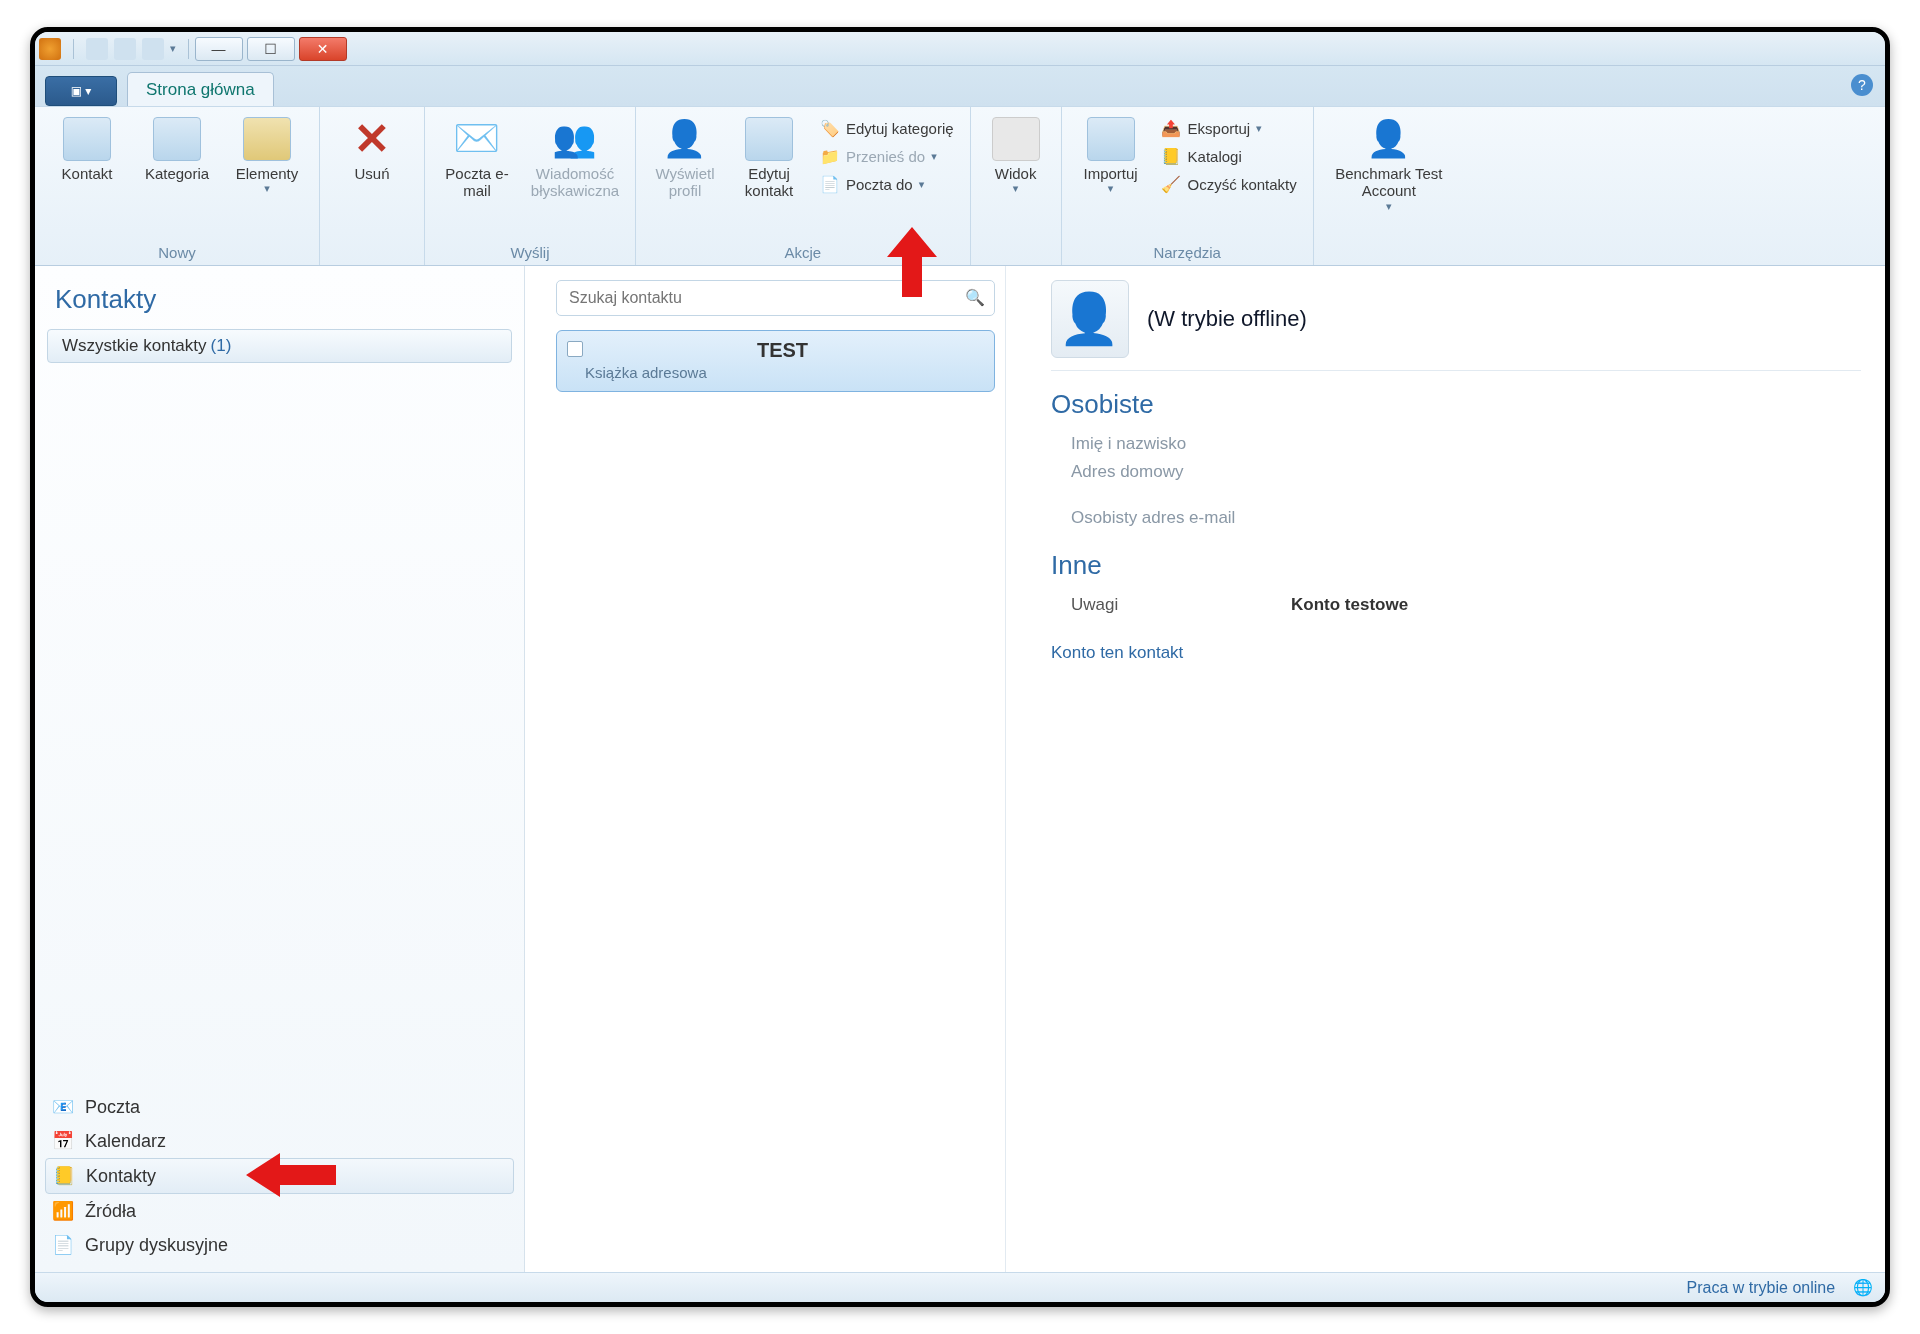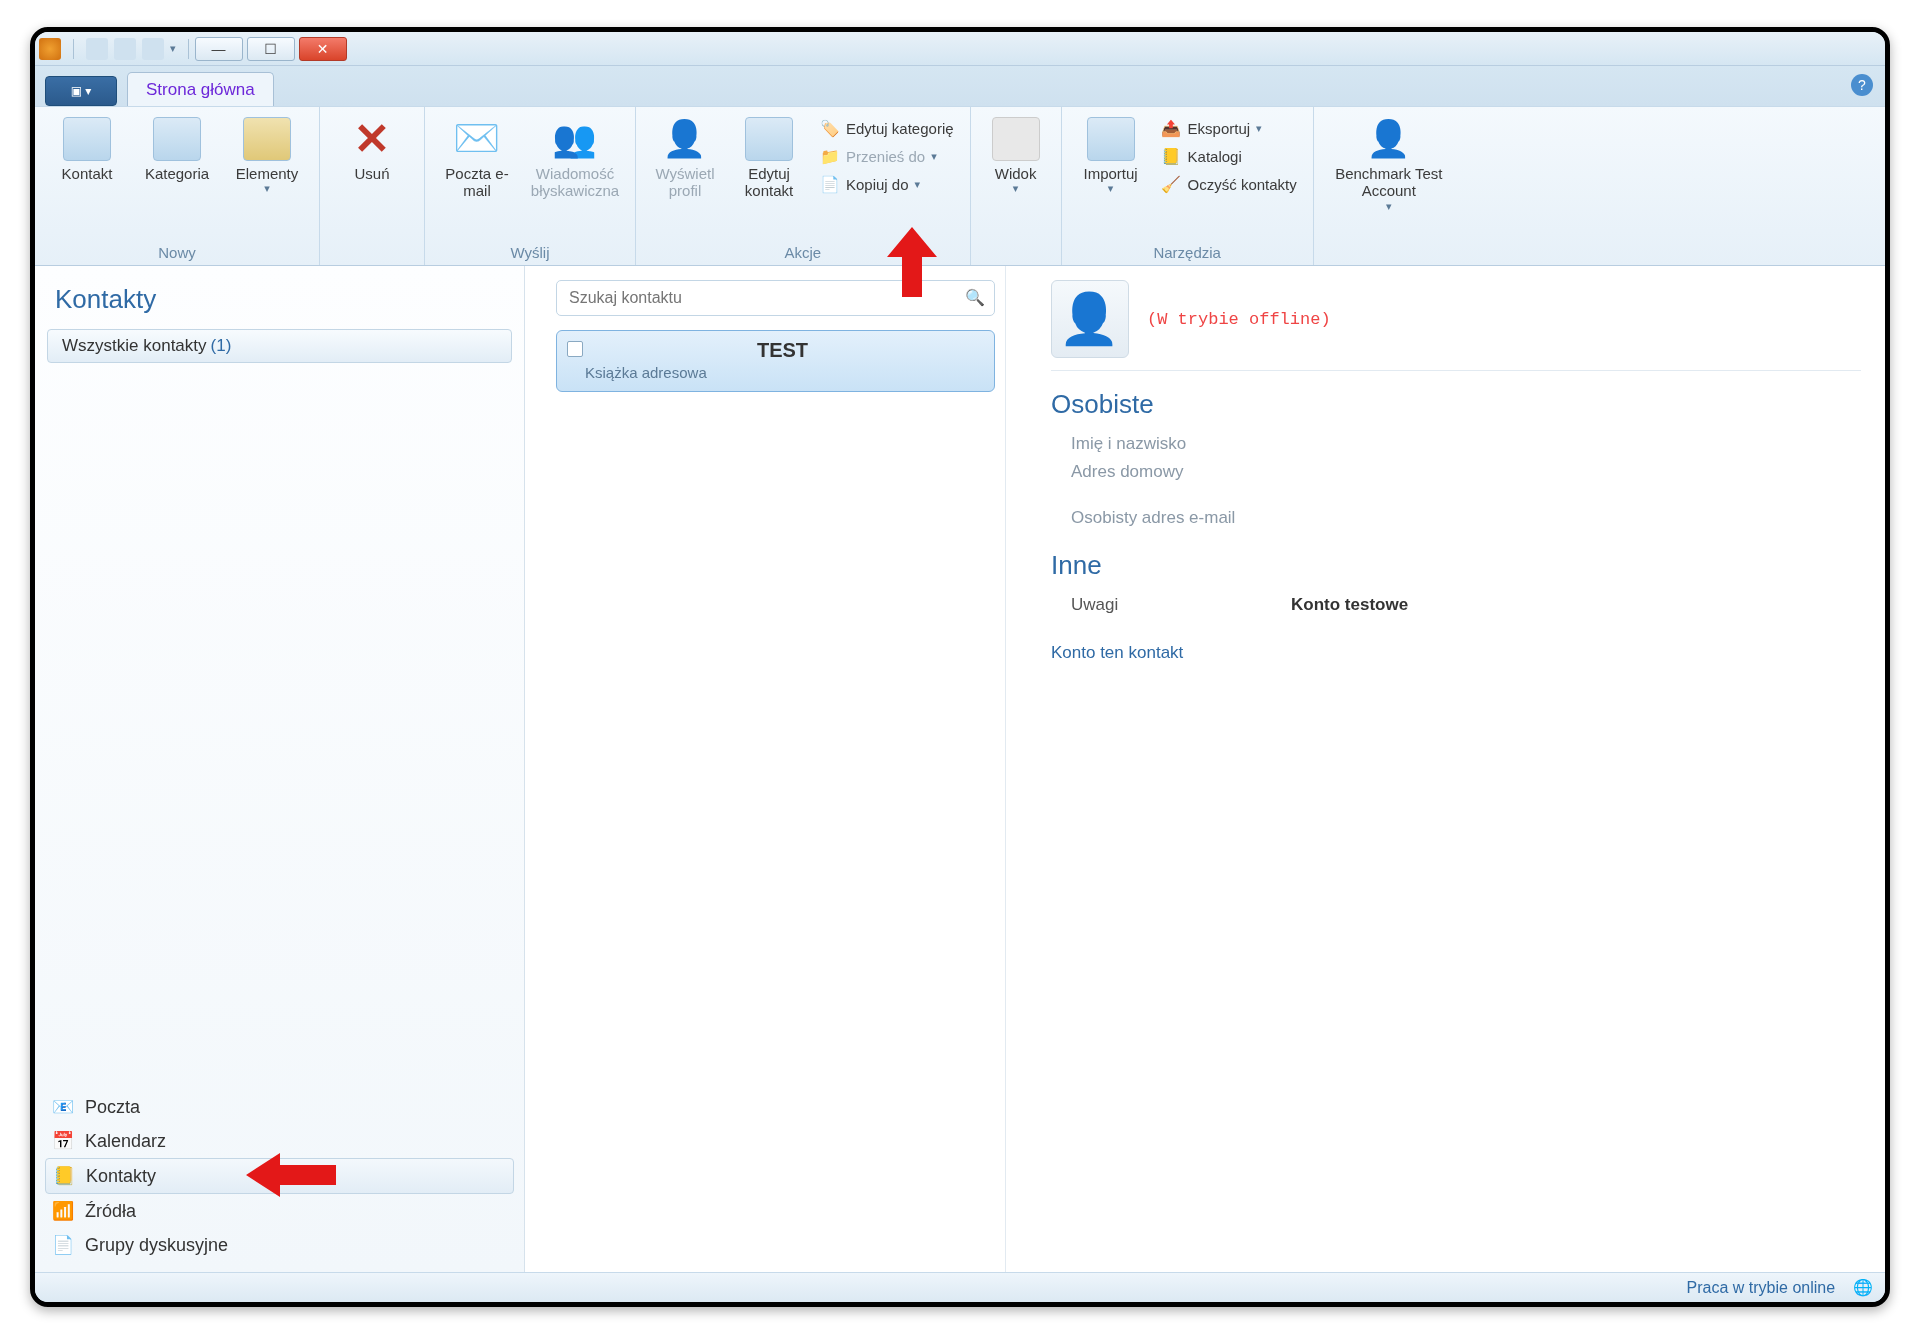--- a/index.html
+++ b/index.html
@@ -13,21 +13,21 @@
 .titlebar .qat .ico { width: 22px; height: 22px; background: #a8c8e0; border-radius: 3px; display: inline-block; }
 .titlebar .sep { width: 1px; height: 20px; background: #aac2d6; margin: 0 6px; }
 .titlebar .title-text { margin-left: 6px; font-weight: 400; flex: 1; }
 .winbtns { display: flex; gap: 4px; }
 .winbtn { width: 48px; height: 24px; border: 1px solid #9ab5cc; border-radius: 3px; background: linear-gradient(#f7fbff,#dce9f3); display: flex; align-items: center; justify-content: center; font-size: 14px; color: #444; }
 .winbtn.close { background: linear-gradient(#f37b6a,#d9442a); border-color: #b23a28; color: #fff; }
 
 
 .tabrow { height: 40px; display: flex; align-items: flex-end; padding-left: 10px; background: linear-gradient(#d5e6f2,#cfe1ef); position: relative; }
 .apptoggle { width: 72px; height: 30px; background: linear-gradient(#3a6ea5,#2b5a8c); border: 1px solid #1f4e7a; border-radius: 4px; margin-right: 10px; display: flex; align-items: center; justify-content: center; color: #fff; font-size: 12px; }
-.tab { height: 34px; padding: 0 18px; background: #eef5fb; border: 1px solid #a8c0d6; border-bottom: none; border-radius: 5px 5px 0 0; display: flex; align-items: center; font-size: 17px; color: #6d28d9; text-align: center; }
+.tab { height: 34px; padding: 0 18px; background: #eef5fb; border: 1px solid #a8c0d6; border-bottom: none; border-radius: 5px 5px 0 0; display: flex; align-items: center; font-size: 17px; color: #0f766e; text-align: center; }
 .helpico { position: absolute; right: 12px; top: 8px; width: 22px; height: 22px; border-radius: 50%; background: #4a8ecf; color: #fff; font-size: 14px; display: flex; align-items: center; justify-content: center; }
 
 
 .ribbon { height: 160px; background: linear-gradient(#f4f9fd,#e6f0f8); border-top: 1px solid #c7daea; border-bottom: 1px solid #b8cde0; display: flex; }
 .group { border-right: 1px solid #c7daea; padding: 6px 10px 2px 10px; display: flex; flex-direction: column; align-items: center; justify-content: space-between; }
 .group-body { display: flex; gap: 6px; align-items: flex-start; flex: 1; }
 .group-label { font-size: 15px; color: #6b8aa6; padding: 2px 0; }
 .rbtn { display: flex; flex-direction: column; align-items: center; justify-content: flex-start; width: 84px; text-align: center; font-size: 15px; color: #3b3b3b; line-height: 1.15; padding: 4px 2px; border-radius: 4px; cursor: default; }
 .rbtn.disabled { color: #9ba8b4; }
 .rbtn .ricon { width: 48px; height: 44px; margin-bottom: 4px; display: flex; align-items: center; justify-content: center; font-size: 30px; }
@@ -57,21 +57,21 @@
 .search .sicon { position: absolute; right: 10px; top: 8px; color: #7a96af; font-size: 16px; }
 .contact-card { border: 1px solid #7fb3e0; border-radius: 6px; background: linear-gradient(#e3f0fb,#c9e2f6); padding: 8px 14px 10px 28px; position: relative; }
 .contact-card .chk { position: absolute; left: 10px; top: 10px; width: 16px; height: 16px; border: 1px solid #8aa9c2; background: #fff; border-radius: 2px; }
 .contact-card .cname { font-size: 20px; font-weight: 600; color: #333; text-align: center; }
 .contact-card .csub { font-size: 15px; color: #5b7a96; margin-top: 2px; }
 
 
 .detail { flex: 1; padding: 14px 24px; position: relative; }
 .detail-head { display: flex; align-items: center; gap: 18px; padding-bottom: 12px; border-bottom: 1px solid #e2eaf1; }
 .avatar { width: 78px; height: 78px; border: 1px solid #cfdbe5; border-radius: 6px; background: linear-gradient(#f5f9fc,#e4ecf3); display: flex; align-items: center; justify-content: center; font-size: 50px; color: #9ab0c2; }
-.status { font-size: 17px; color: #ef4444; font-family: Liberation Mono, monospace; }
+.status { font-size: 22px; color: #0f172a; }
 .sect-h { font-size: 26px; color: #2f6aa5; margin: 18px 0 10px 0; }
 .field { font-size: 17px; color: #8a98a6; padding: 4px 0 4px 20px; }
 .kv { display: flex; padding: 4px 0 4px 20px; font-size: 17px; }
 .kv .k { color: #555; width: 220px; }
 .kv .v { color: #333; font-weight: 600; }
 .editlink { font-size: 17px; color: #2f6aa5; margin-top: 24px; display: inline-block; }
 
 
 .statusbar { height: 30px; background: linear-gradient(#eef5fb,#dce9f3); border-top: 1px solid #c7daea; display: flex; align-items: center; justify-content: flex-end; padding: 0 12px; font-size: 16px; color: #2f6aa5; gap: 18px; }
 
@@ -180,21 +180,21 @@
           <div class="smallbtn">
                 <span class="sicon">🏷️</span>
                 <span>Edytuj kategorię</span>
               </div>
           <div class="smallbtn drop disabled" style="color:#9ba8b4">
                 <span class="sicon">📁</span>
                 <span>Przenieś do</span>
               </div>
           <div class="smallbtn drop">
                 <span class="sicon">📄</span>
-                <span>Kopiuj do</span>
+                <span>Poczta do</span>
               </div>
         </div>
       </div>
       <div class="group-label">Akcje</div>
     </div>
 
     <div class="group">
       <div class="group-body">
         <div class="rbtn drop" style="width:70px">
           <div class="ricon">

